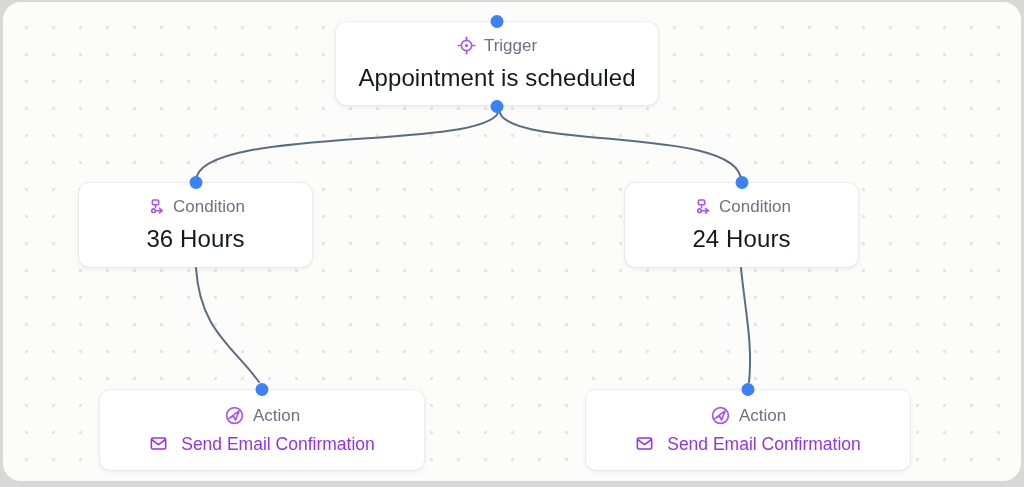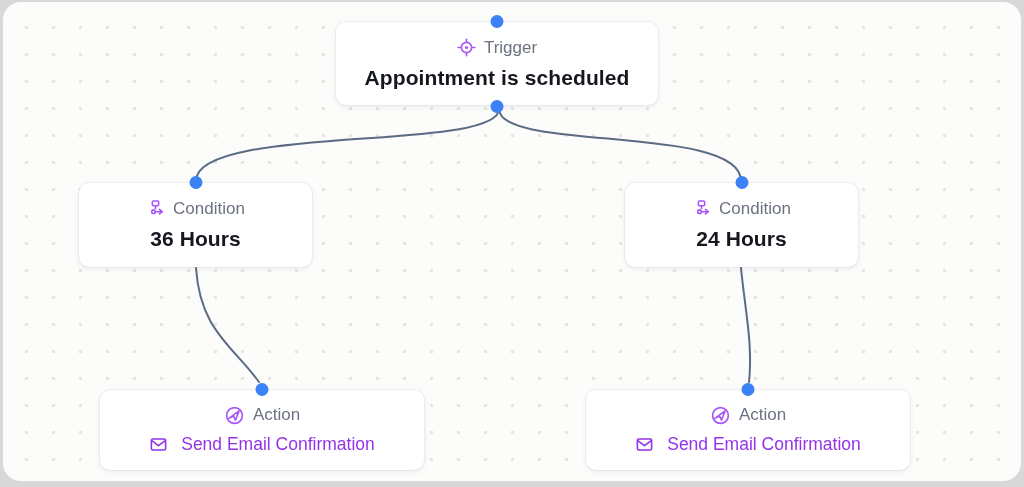--- a/index.html
+++ b/index.html
@@ -25,27 +25,27 @@
     display:flex; flex-direction:column; align-items:center; justify-content:center; gap:8px;
   }
   .handle {
     position:absolute; width:13px; height:13px; border-radius:50%;
     background:var(--handle-color,#3b82f6); left:50%; transform:translateX(-50%);
   }
   .handle.top { top:-7px; }
   .handle.bottom { bottom:-8px; }
 
   .node-header {
-    display:flex; align-items:flex-start; gap:8px;
+    display:flex; align-items:center; gap:8px;
     color:var(--label-gray,#6b7280); font-size:17px; font-weight:500;
   }
   .node-header .icon { display:flex; align-items:center; }
-  .node-title { font-size:21px; font-weight:700; color:#15181f; letter-spacing:.1px; }
+  .node-title { font-size:24px; font-weight:400; color:#15181f; letter-spacing:.1px; }
   .action-row {
-    display:flex; align-items:center; gap:13px;
+    display:flex; gap:13px;
     color:var(--email-purple,#9333ea); font-size:17.5px; font-weight:500;
   }
   .icon svg { display:block; }
 </style>
 </head>
 <body>
 
 <div class="frame">
   <div class="canvas">
 

